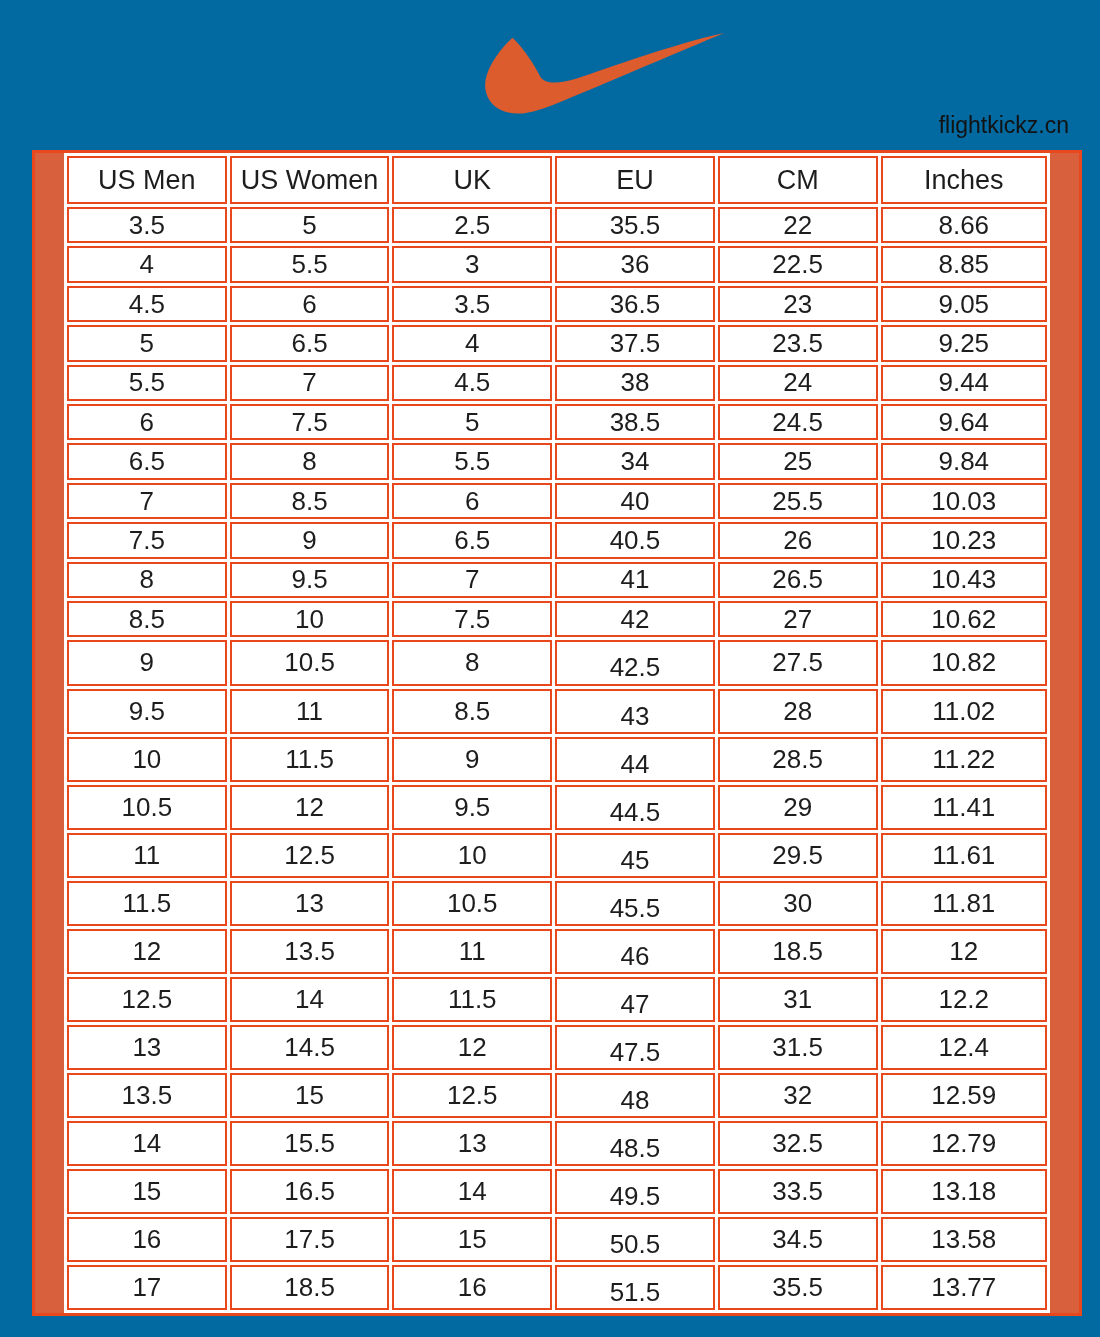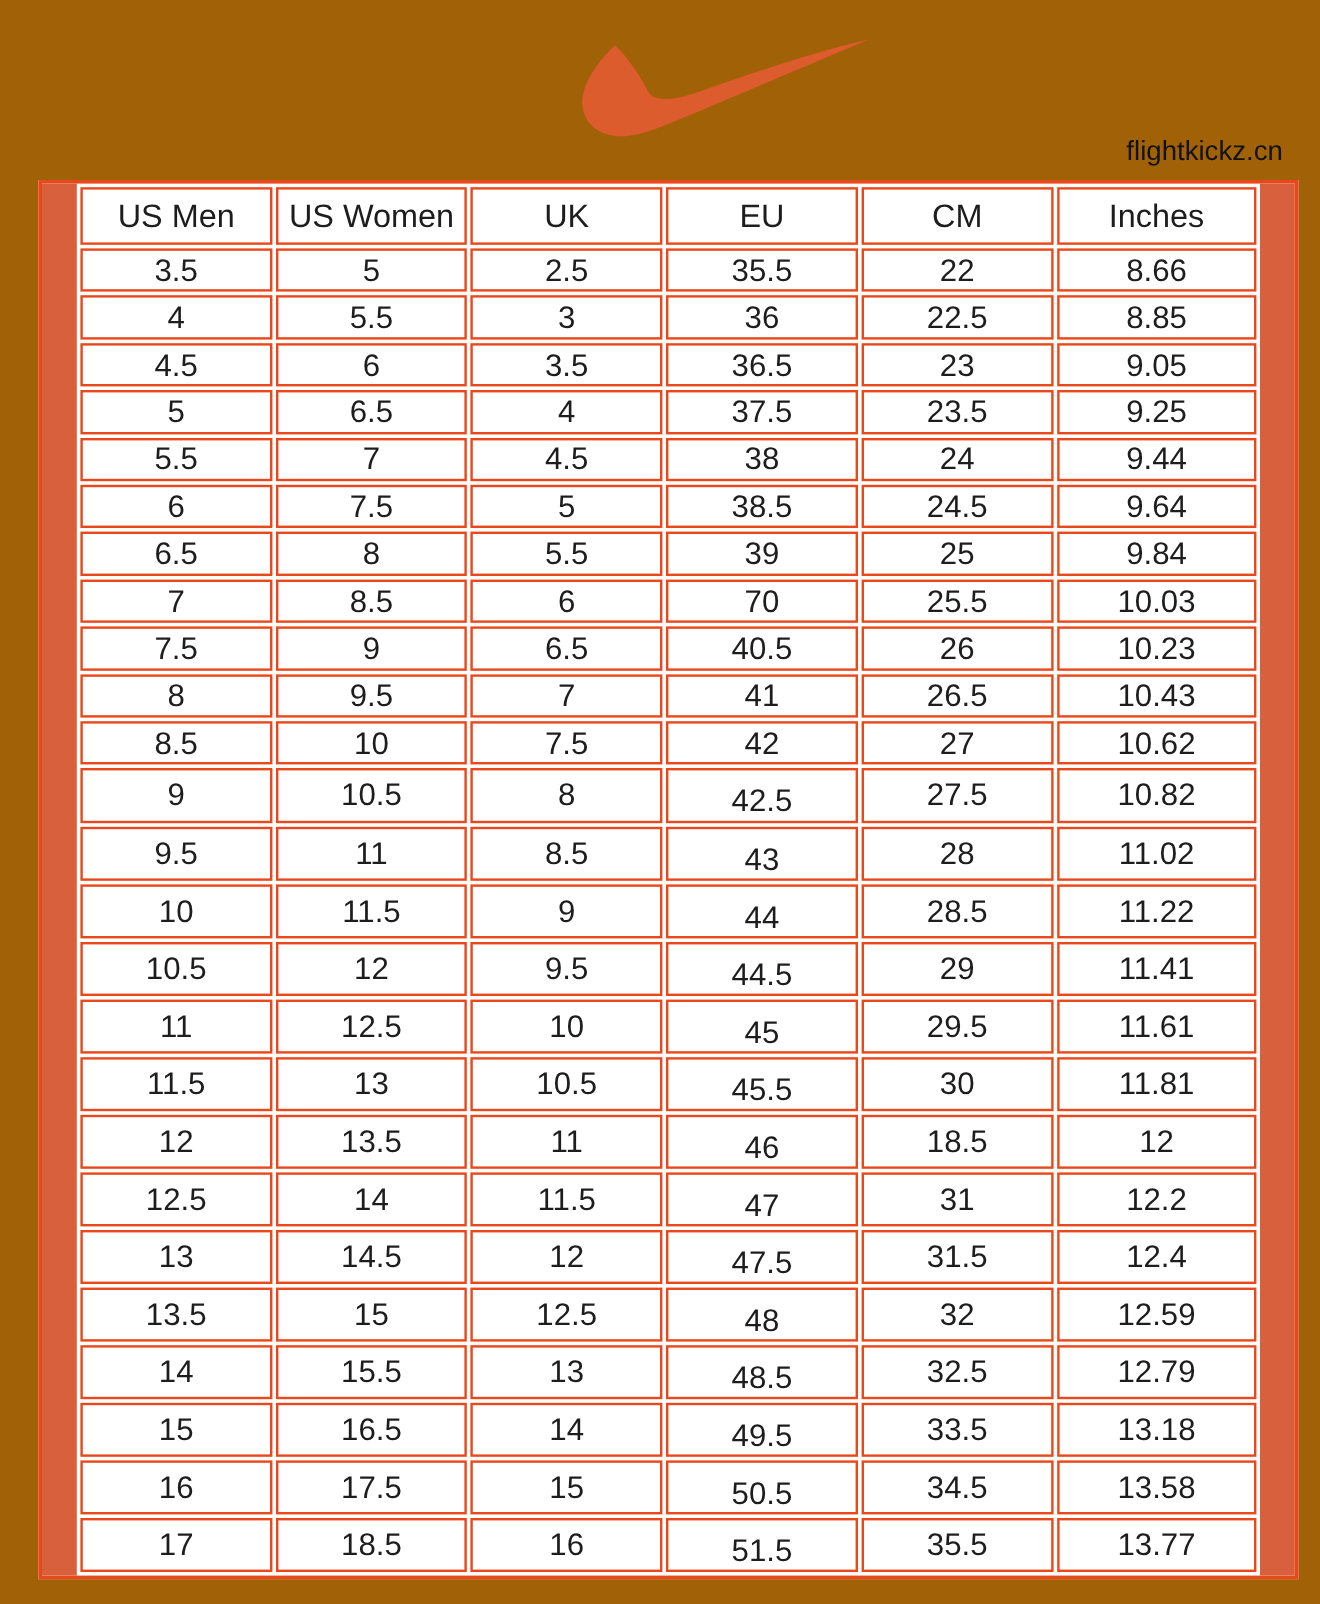--- a/index.html
+++ b/index.html
@@ -5,21 +5,21 @@
   html, body {
     margin: 0;
     padding: 0;
     background: #ffffff;
     font-family: "Liberation Sans", sans-serif;
   }
   .page {
     position: relative;
     width: 1100px;
     height: 1337px;
-    background: #a16207;
+    background: #0369a1;
     overflow: hidden;
   }
   .logo-wrap {
     position: absolute;
     left: 452px;
     top: 30px;
     width: 280px;
     height: 92px;
   }
   .watermark {
@@ -165,29 +165,29 @@
             <td>7.5</td>
             <td>5</td>
             <td>38.5</td>
             <td>24.5</td>
             <td>9.64</td>
           </tr>
           <tr>
             <td>6.5</td>
             <td>8</td>
             <td>5.5</td>
-            <td>39</td>
+            <td>34</td>
             <td>25</td>
             <td>9.84</td>
           </tr>
           <tr>
             <td>7</td>
             <td>8.5</td>
             <td>6</td>
-            <td>70</td>
+            <td>40</td>
             <td>25.5</td>
             <td>10.03</td>
           </tr>
           <tr>
             <td>7.5</td>
             <td>9</td>
             <td>6.5</td>
             <td>40.5</td>
             <td>26</td>
             <td>10.23</td>

